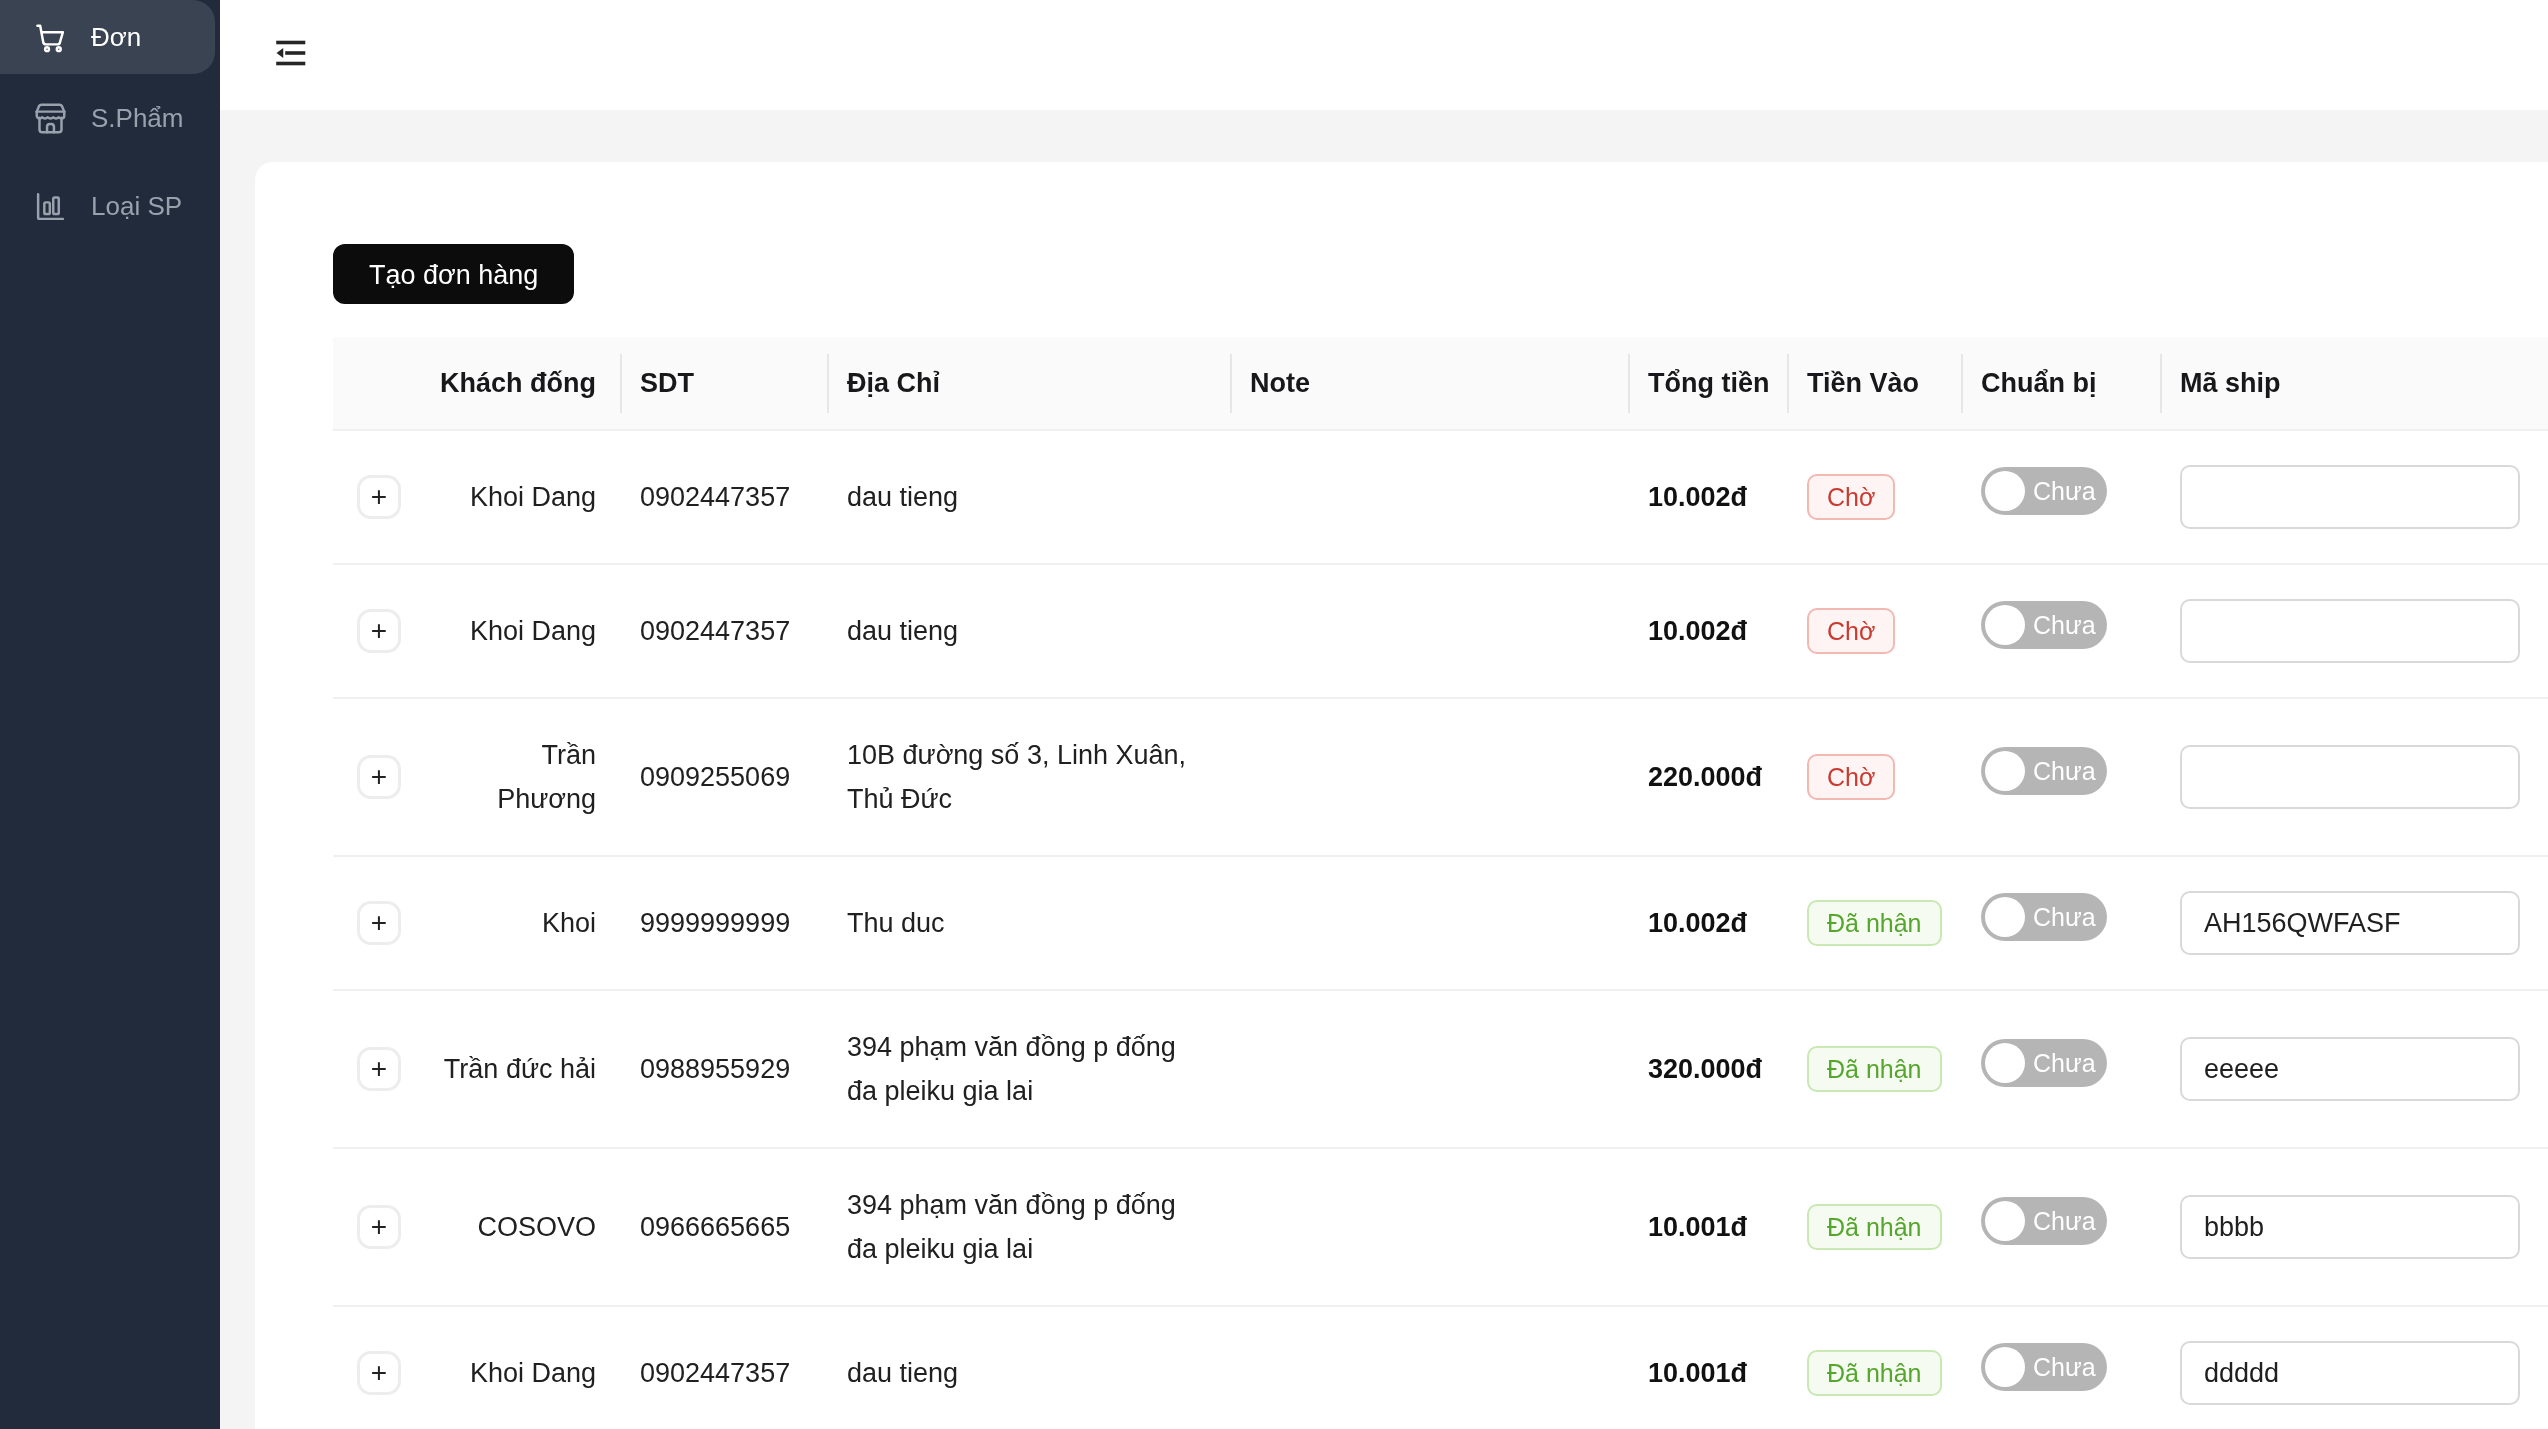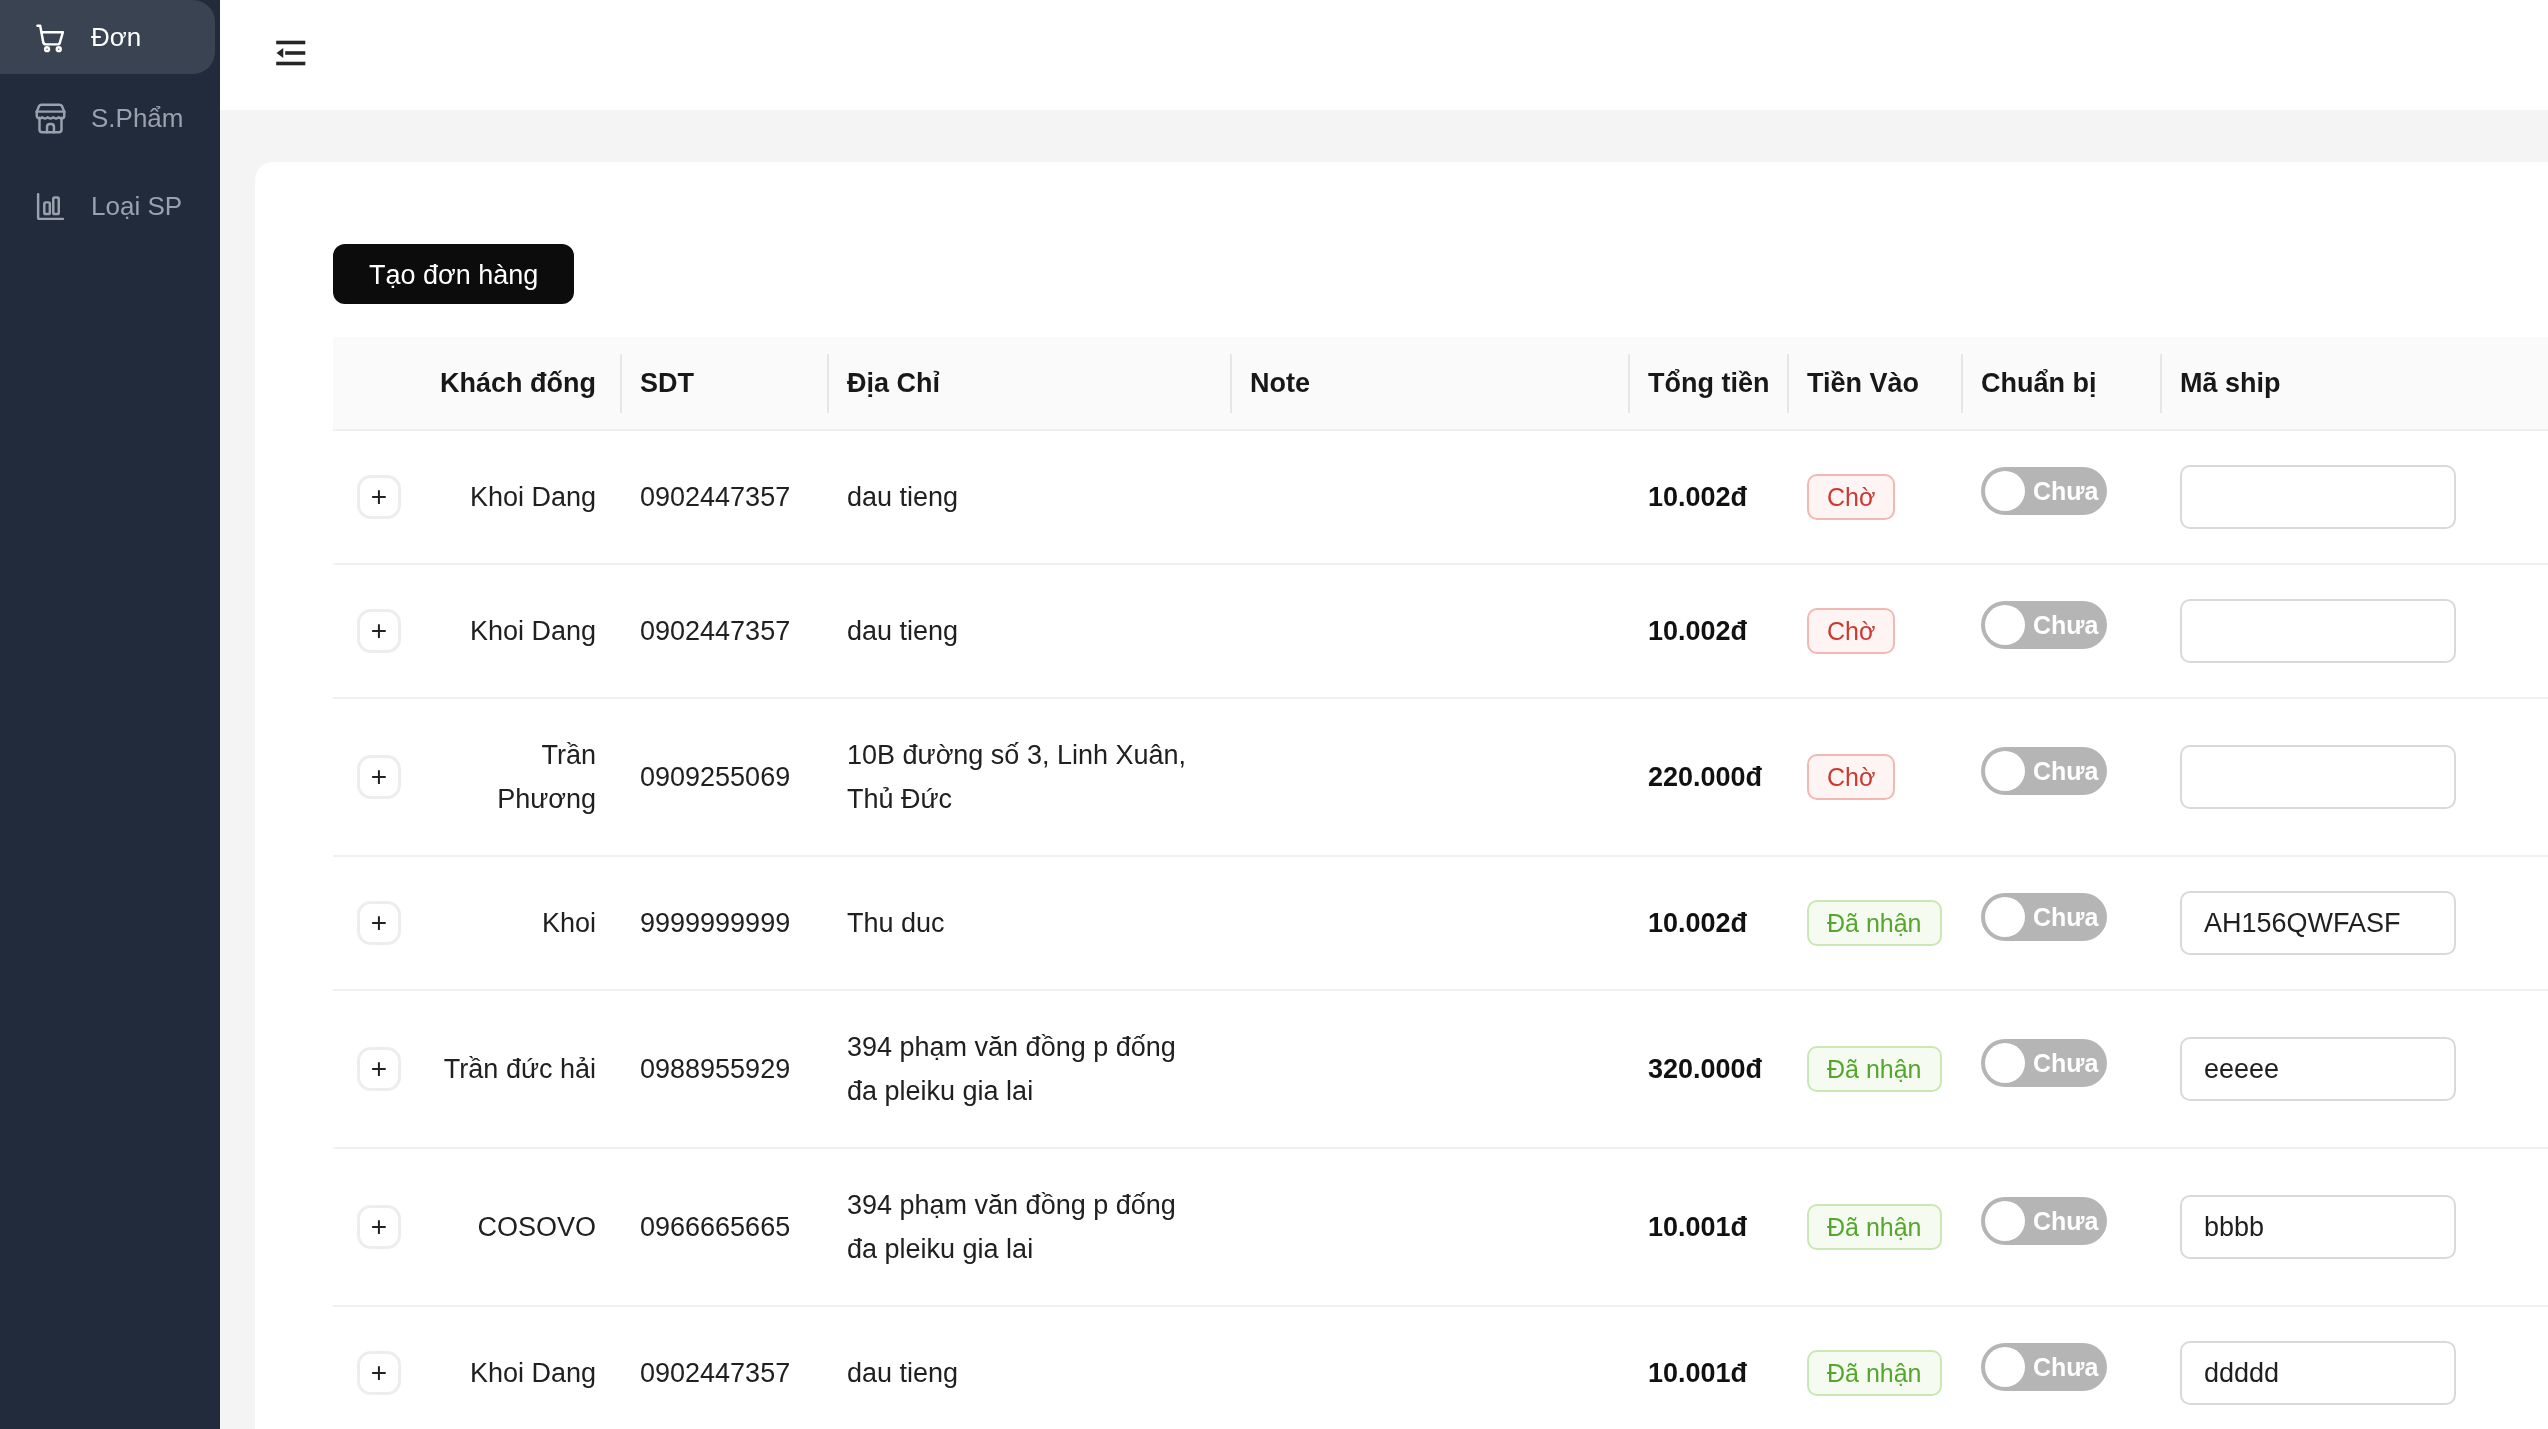--- a/index.html
+++ b/index.html
@@ -164,37 +164,36 @@
   }
 
   .toggle {
     display: inline-flex;
     align-items: center;
     width: 126px; height: 48px;
     background: #b5b5b5;
     border-radius: 24px;
     cursor: pointer;
     position: relative;
-    font-weight: bold;
   }
   .toggle .knob {
     position: absolute; left: 4px; top: 4px;
     width: 40px; height: 40px;
     background: #ffffff;
     border-radius: 50%;
   }
   .toggle .toggle-label {
     position: absolute; left: 52px;
     color: #ffffff;
     font-size: 25px;
     white-space: nowrap;
   }
 
   .ship-input {
-    width: 276px; height: 64px;
+    width: 340px; height: 64px;
     border: 2px solid #d9d9d9;
     border-radius: 10px;
     font-size: 27px;
     font-family: inherit;
     color: #202020;
     padding: 0 22px;
     background: #ffffff;
     outline: none;
   }
 </style>

